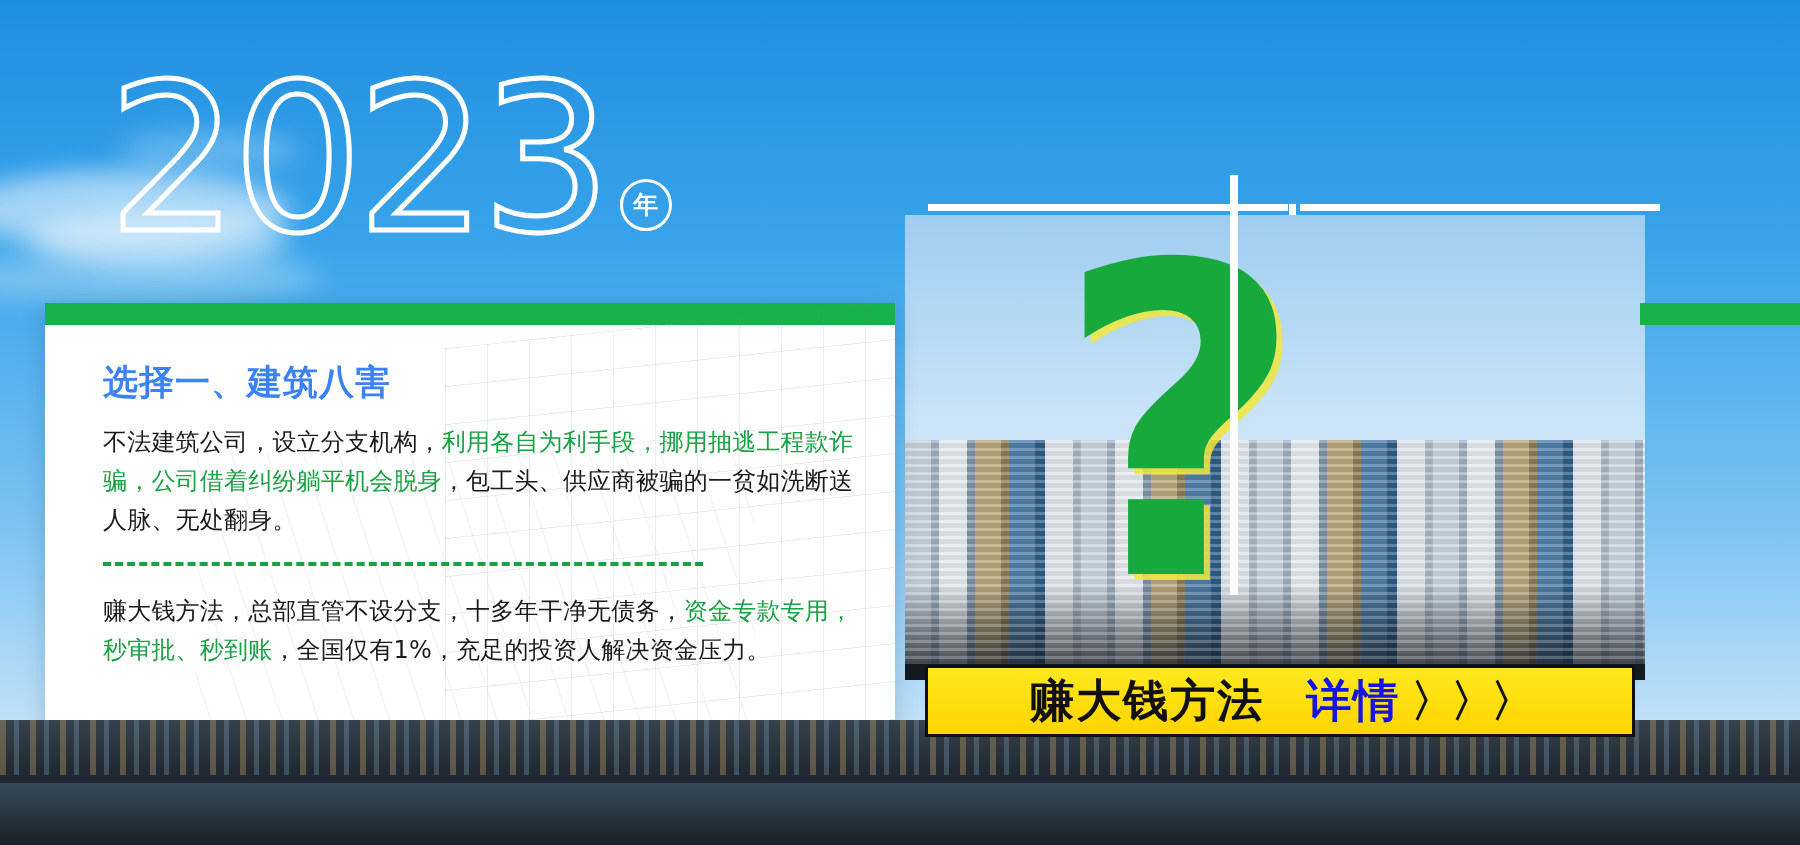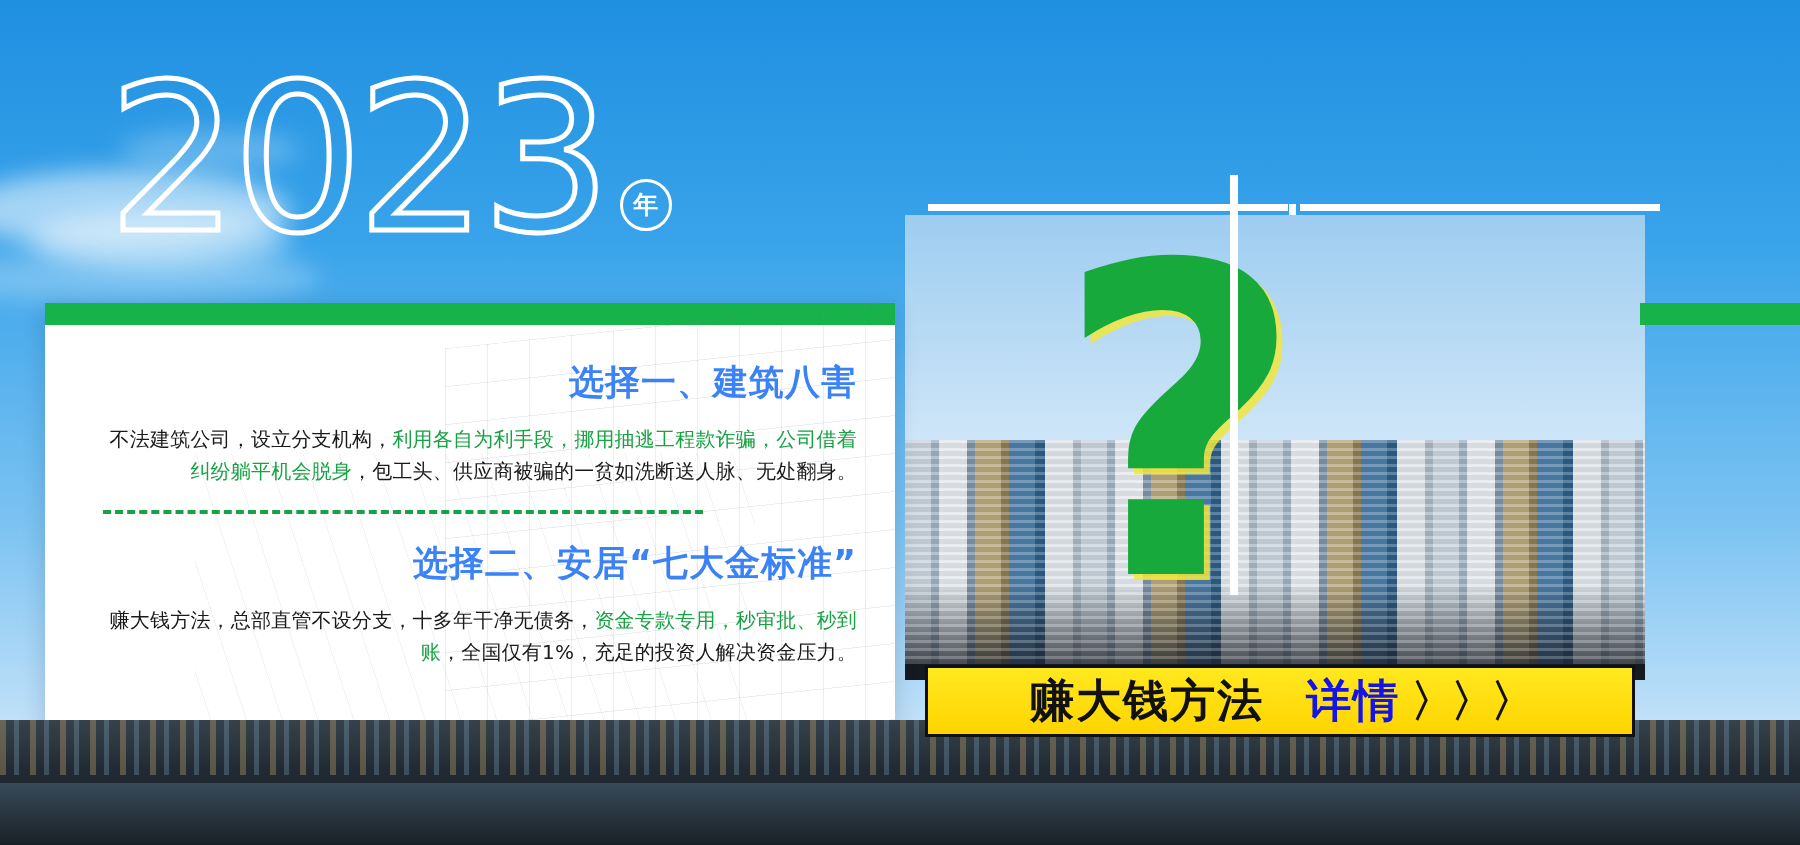--- a/index.html
+++ b/index.html
@@ -9,21 +9,20 @@
     font-family:"Liberation Sans","DejaVu Sans",sans-serif;
     overflow:hidden;
   }
 
   
   .banner{
     position:relative;
     width:1800px; height:845px;
     overflow:hidden;
     background:linear-gradient(180deg,#1f8fe0 0%,#38a3ea 28%,#7cc3f2 62%,#bfe0f8 85%,#dff0fc 100%);
-    text-align:right;
   }
 
   
   .cloud{position:absolute;background:rgba(255,255,255,.55);border-radius:50%;filter:blur(12px);}
   .cloud.c1{left:-40px;top:170px;width:330px;height:80px;}
   .cloud.c2{left:30px;top:210px;width:260px;height:60px;opacity:.8;}
   .cloud.c3{left:-60px;top:250px;width:380px;height:55px;opacity:.5;}
   .cloud.c4{left:120px;top:130px;width:180px;height:40px;opacity:.45;}
 
   
@@ -178,21 +177,21 @@
     pointer-events:none;
   }
   .card-inner{position:absolute;left:58px;top:56px;right:38px;}
 
   .sec-title{
     color:#3b82f6;font-size:35px;font-weight:800;letter-spacing:1px;
     font-family:"DejaVu Sans","Liberation Sans",sans-serif;
     margin-bottom:17px;
   }
   .sec-body{
-    font-size:20px;line-height:1.62;color:#1a1a1a;
+    font-size:24px;line-height:1.62;color:#1a1a1a;
     font-family:"DejaVu Sans","Liberation Sans",sans-serif;
     letter-spacing:.2px;
   }
   .sec-body .hl{color:#17a243;}
   .divider{
     margin:22px 0 26px 0;height:0;
     border-top:4px dashed #17a243;
     width:600px;
   }
   .sec2{margin-top:4px;}
@@ -245,21 +244,20 @@
 
     <div class="card-inner">
 
       <div class="sec-title">选择一、建筑八害</div>
       <div class="sec-body">
         <span>不法建筑公司，设立分支机构，</span><span class="hl">利用各自为利手段，挪用抽逃工程款诈骗，公司借着纠纷躺平机会脱身</span><span>，包工头、供应商被骗的一贫如洗断送人脉、无处翻身。</span>
       </div>
 
       <div class="divider"></div>
 
-      <div class="sec-title sec2">选择二、安居“七大金标准”</div>
       <div class="sec-body">
         <span>赚大钱方法，总部直管不设分支，十多年干净无债务，</span><span class="hl">资金专款专用，秒审批、秒到账</span><span>，全国仅有1%，充足的投资人解决资金压力。</span>
       </div>
 
     </div>
   </div>
 
   <div class="skyline">
     <div class="glow"></div>
     <div class="water"></div>

